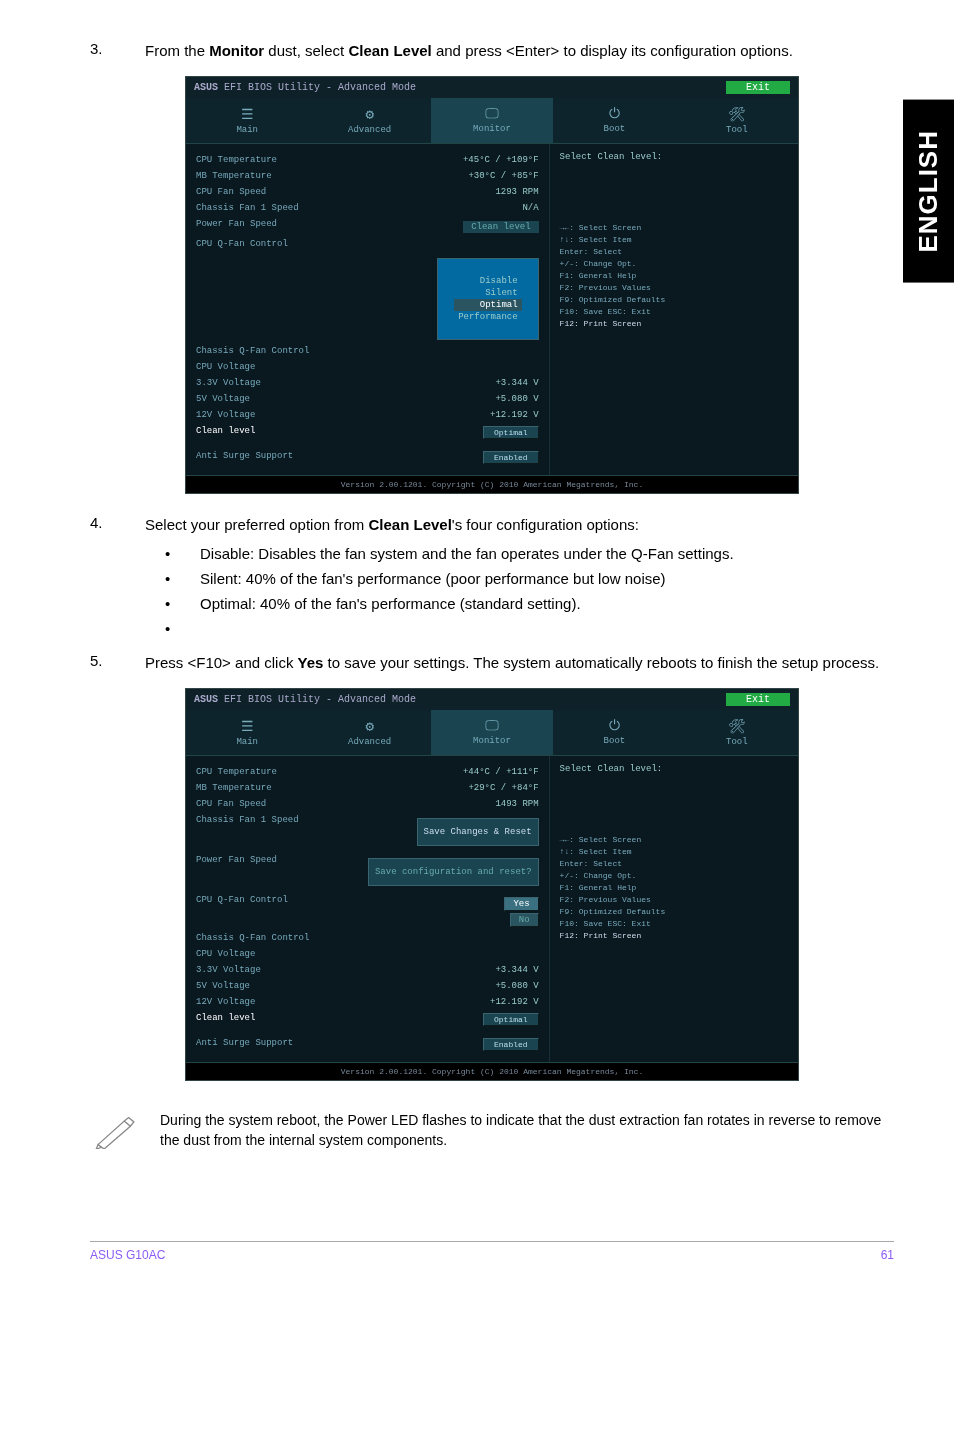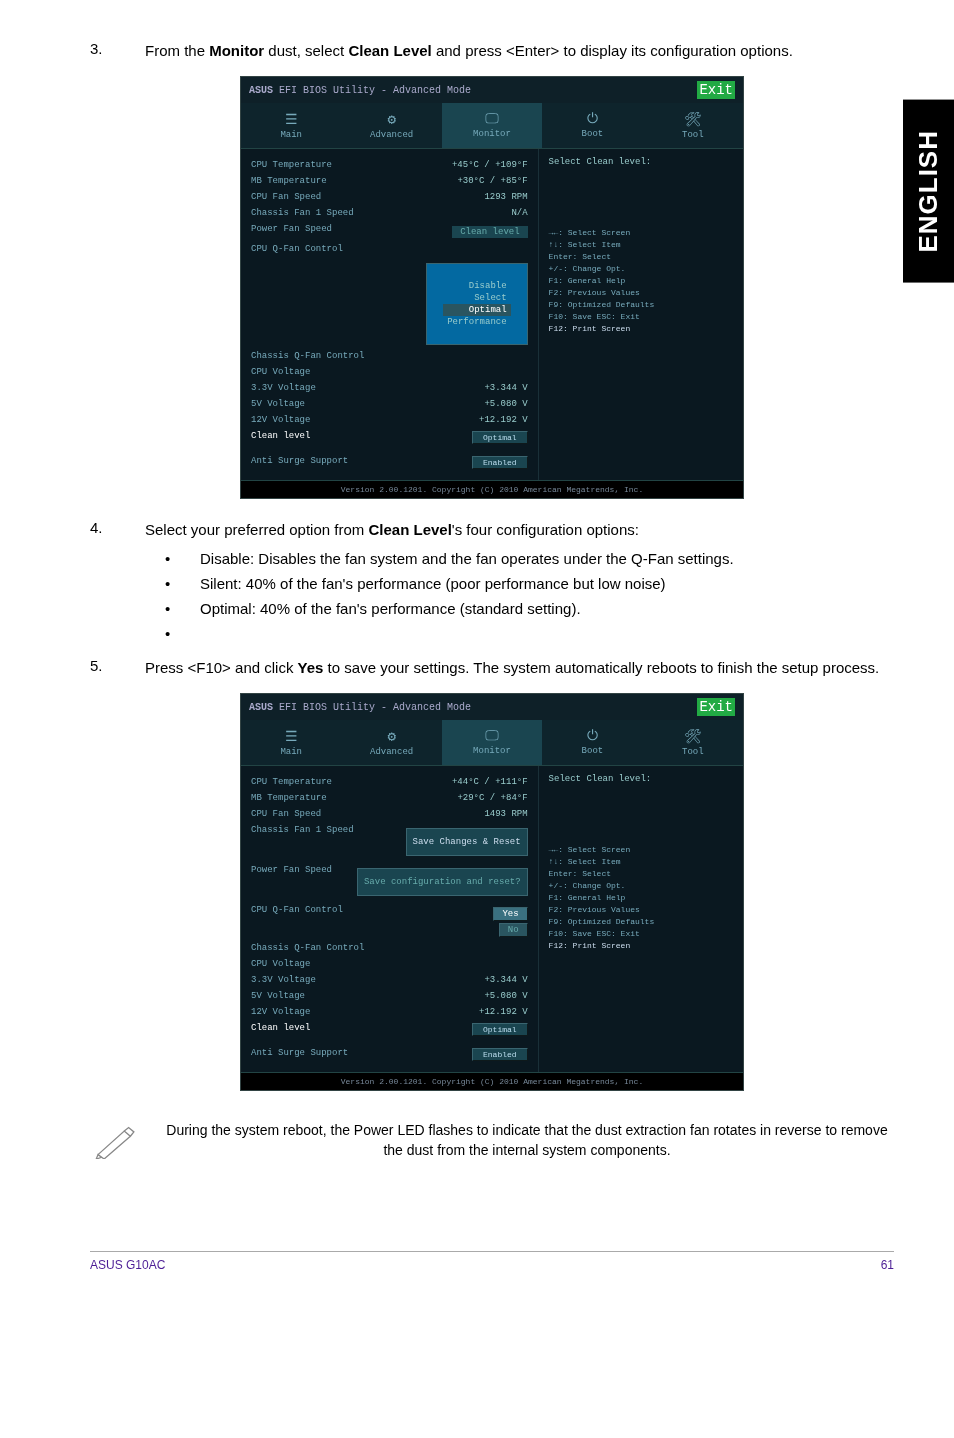--- a/index.html
+++ b/index.html
@@ -5,24 +5,24 @@
     * { box-sizing: border-box; margin: 0; padding: 0; }
     body { font-family: Arial, Helvetica, sans-serif; background: #fff; width: 954px; padding: 40px 60px 30px 90px; position: relative; }
     .side-tab { position: absolute; right: 0; top: 100px; background: #000; color: #fff; padding: 30px 10px; font-weight: bold; font-size: 26px; writing-mode: vertical-rl; transform: rotate(180deg); letter-spacing: 1px; }
     .step { margin-bottom: 15px; }
     .step-row { display: flex; gap: 30px; }
     .step-num { min-width: 25px; font-size: 15px; }
     .step-body { flex: 1; font-size: 15px; line-height: 1.4; }
     .bullets { margin-left: 75px; margin-top: 10px; }
     .bullet-row { display: flex; gap: 25px; margin-bottom: 8px; font-size: 15px; }
     .bullet-dot { min-width: 10px; }
-    .bios-outer { width: 504px; margin: 15px auto 20px; }
+    .bios-outer { width: 614px; margin: 15px auto 20px; }
     .bios { background: #0a1820; border: 1px solid #344; font-size: 9px; color: #8bb; font-family: 'Courier New', monospace; }
     .bios-titlebar { background: #0e2028; padding: 4px 8px; color: #aac; font-size: 10px; display:flex; justify-content: space-between; align-items:center; }
-    .bios-titlebar .exit { background: #2a4; padding: 1px 2px; color:#fff; font-size:14px;text-align:center; }
+    .bios-titlebar .exit { background: #2a4; padding: 1px 20px; color:#fff; font-size:10px;text-align:center; }
     .bios-tabs { display: flex; background: #0e242c; border-bottom: 1px solid #244; }
     .bios-tab { flex: 1; text-align: center; padding: 8px 0; color: #7ab; font-size: 9px; }
     .bios-tab.active { background: #1a4550; }
     .bios-tab .ico { font-size: 14px; display:block; margin-bottom:2px; }
     .bios-body { display: flex; min-height: 240px; }
     .bios-left { flex: 1.5; padding: 8px 10px; }
     .bios-right { flex: 1; padding: 8px 10px; border-left: 1px solid #1a3038; }
     .bios-row { display: flex; justify-content: space-between; padding: 3px 0; color: #6aa; }
     .bios-row .lbl { color:#7ab; }
     .bios-row .val { color: #9cc; }
@@ -30,24 +30,24 @@
     .bios-btn { background: #1a4550; color:#bde; padding: 1px 10px; border: 1px outset #3a6570; font-size:8px; display:inline-block; }
     .dropdown { background: #0369a1; border: 1px solid #3a6570; padding: 16px; margin-top:19px; }
     .dropdown .opt { padding: 1px 4px; color:#9cc; }
     .dropdown .opt.sel { background:#2a5560; color:#fff; }
     .bios-clean-label { background:#1a4550; padding:1px 8px; display:inline-block; margin-top:2px;}
     .help-keys { font-size: 8px; line-height: 1.5; color:#7ab; }
     .help-keys .hl { color:#cde; }
     .bios-footer { text-align:center; padding: 4px; color:#789; font-size:8px; background:#000000; border-top:1px solid #244; }
     .dialog-box { background:#1a4550; border:1px solid #3a6570; padding:8px 6px; margin:3px 0; }
     .dlg-btn { background:#2a5560; padding:1px 8px; display:inline-block; border:1px outset #3a6570; margin-top:2px;}
-    .note-row { display:flex; gap:20px; margin-top: 30px; align-items:flex-start;text-align:center; }
+    .note-row { display:flex; gap:20px; margin-top: 30px; align-items:flex-start; }
     .note-icon { width: 50px; height: 40px; display:flex; align-items:center; justify-content:center; }
     .note-text { flex:1; font-size: 14px; line-height:1.4; }
-    .footer-bar { border-top: 1px solid #aaa; margin-top: 90px; padding-top: 6px; display:flex; justify-content:space-between; font-size: 12px; color:#4c1d95; }
+    .footer-bar { border-top: 1px solid #aaa; margin-top: 90px; padding-top: 6px; display:flex; justify-content:space-between; font-size: 12px; color:#8b5cf6; }
     svg.pencil { width:45px; height:35px; }
   </style>
 </head>
 <body>
 
 <div class="side-tab">ENGLISH</div>
 
 <div class="step">
   <div class="step-row">
     <div class="step-num">3.</div>
@@ -90,21 +90,21 @@
           </div>
         <div class="bios-row">
             <span class="lbl">Power Fan Speed</span>
             <span class="bios-clean-label">Clean level</span>
           </div>
         <div class="bios-row">
             <span class="lbl">CPU Q-Fan Control</span>
           <span style="text-align:right">
             <div class="dropdown">
               <div class="opt">Disable</div>
-              <div class="opt">Select</div>
+              <div class="opt">Silent</div>
               <div class="opt sel">Optimal</div>
               <div class="opt">Performance</div>
             </div>
           </span>
         </div>
         <div class="bios-row">
             <span class="lbl">Chassis Q-Fan Control</span>
           </div>
         <div class="bios-row">
             <span class="lbl">CPU Voltage</span>

